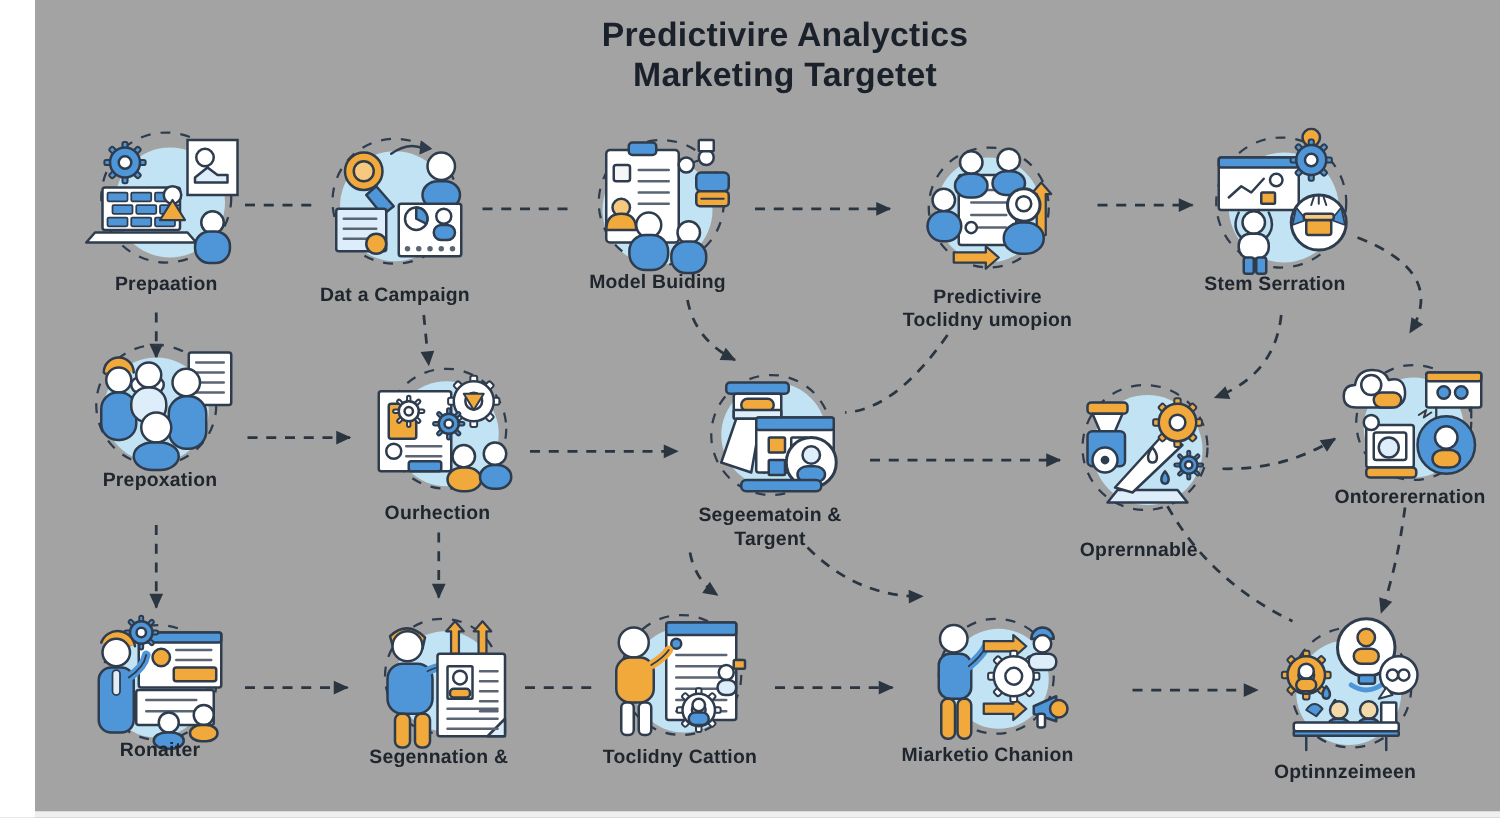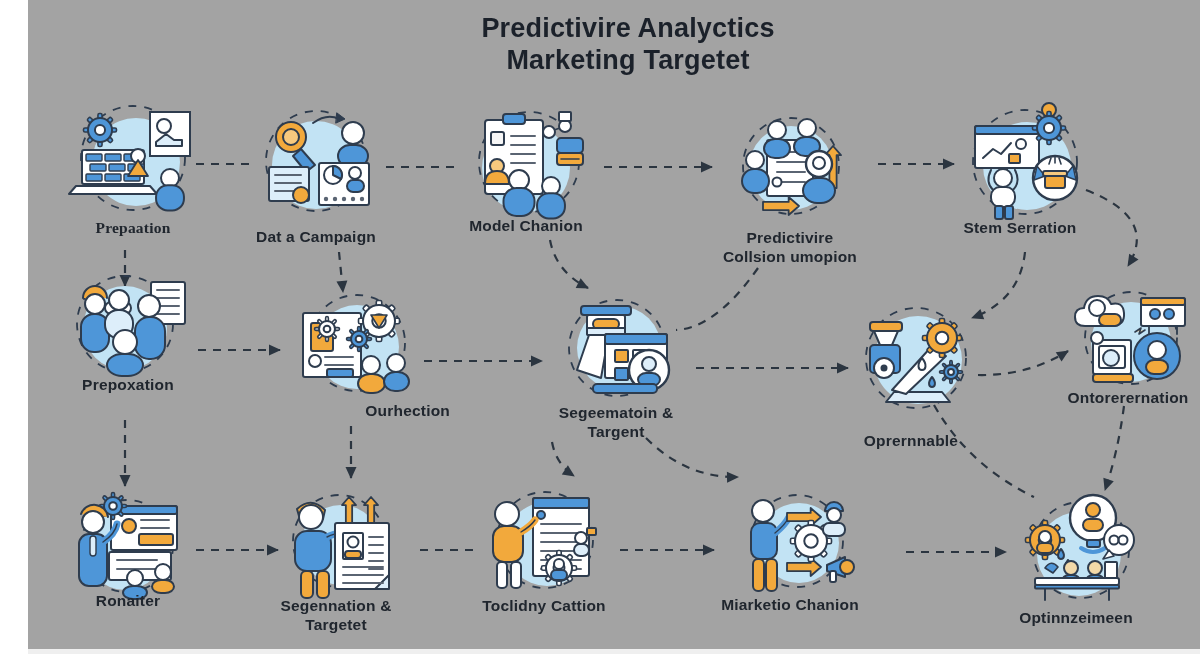--- a/index.html
+++ b/index.html
@@ -94,21 +94,21 @@
           <rect x="70" y="66" width="16" height="7" rx="1" fill="#4e96d8" stroke="#2e3c4e" stroke-width="1.4"></rect>
           <rect x="28" y="76" width="16" height="7" rx="1" fill="#4e96d8" stroke="#2e3c4e" stroke-width="1.4"></rect>
           <rect x="47" y="76" width="16" height="7" rx="1" fill="#4e96d8" stroke="#2e3c4e" stroke-width="1.4"></rect>
           <rect x="66" y="76" width="16" height="7" rx="1" fill="#4e96d8" stroke="#2e3c4e" stroke-width="1.4"></rect>
           <path d="M18,88 h74 l7,8 h-88 Z" fill="#fff" stroke="#2e3c4e" stroke-width="2" stroke-linecap="round" stroke-linejoin="round"></path>
           <circle cx="80" cy="58" r="7" fill="#fff" stroke="#2e3c4e" stroke-width="2"></circle>
           <path d="M70,78 h20 l-10,-16 Z" fill="#f2a93c" stroke="#2e3c4e" stroke-width="1.8" stroke-linecap="round" stroke-linejoin="round"></path>
           <circle cx="112" cy="80" r="9" fill="#fff" stroke="#2e3c4e" stroke-width="2"></circle>
           <rect x="98.05" y="87.2" width="27.900000000000002" height="25.2" rx="11.625000000000002" fill="#4e96d8" stroke="#2e3c4e" stroke-width="2"></rect>
         </svg>
-        <div class="label" style="top: 120px; font-family: Liberation Serif, serif;">
+        <div class="label" style="top: 120px;">
           <div>Prepaation</div>
         </div>
       </div>
       <div class="node" style="left: 188px; top: 103px; height: 10px;">
         <svg class="icon" width="150" height="120" viewBox="0 0 150 120">
           <circle cx="75" cy="62" r="44" fill="#c2e3f4" stroke="none" stroke-width="0"></circle>
           <circle cx="75" cy="58" r="50" fill="none" stroke="#2e3c4e" stroke-width="1.8" stroke-dasharray="8 8"></circle>
           <circle cx="50" cy="34" r="15" fill="#f2a93c" stroke="#2e3c4e" stroke-width="2"></circle>
           <circle cx="50" cy="34" r="8" fill="#f7c97e" stroke="#2e3c4e" stroke-width="2"></circle>
           <path d="M60,46 l14,16 l-9,7 l-13,-16 Z" fill="#4e96d8" stroke="#2e3c4e" stroke-width="2" stroke-linecap="round" stroke-linejoin="round"></path>
@@ -150,21 +150,21 @@
           <rect x="108" y="10" width="12" height="9" rx="1" fill="#fff" stroke="#2e3c4e" stroke-width="2"></rect>
           <rect x="106" y="36" width="26" height="15" rx="4" fill="#4e96d8" stroke="#2e3c4e" stroke-width="2"></rect>
           <rect x="106" y="51" width="26" height="12" rx="3" fill="#f2a93c" stroke="#2e3c4e" stroke-width="2"></rect>
           <path d="M110,57 h18" fill="none" stroke="#2e3c4e" stroke-width="1.6" stroke-linecap="round" stroke-linejoin="round"></path>
           <circle cx="68" cy="78" r="10" fill="#fff" stroke="#2e3c4e" stroke-width="2"></circle>
           <rect x="52.5" y="86" width="31" height="28" rx="12.916666666666668" fill="#4e96d8" stroke="#2e3c4e" stroke-width="2"></rect>
           <circle cx="100" cy="84" r="9" fill="#fff" stroke="#2e3c4e" stroke-width="2"></circle>
           <rect x="86.05" y="91.2" width="27.900000000000002" height="25.2" rx="11.625000000000002" fill="#4e96d8" stroke="#2e3c4e" stroke-width="2"></rect>
         </svg>
         <div class="label" style="top: 114px;">
-          <div>Model Chanion</div>
+          <div>Model Buiding</div>
         </div>
       </div>
       <div class="node" style="left: 662px; top: 108px; height: 10px;">
         <svg class="icon" width="150" height="120" viewBox="0 0 150 120">
           <circle cx="76" cy="60" r="42" fill="#c2e3f4" stroke="none" stroke-width="0"></circle>
           <circle cx="76" cy="58" r="48" fill="none" stroke="#2e3c4e" stroke-width="1.8" stroke-dasharray="8 8"></circle>
           <rect x="52" y="32" width="46" height="56" rx="2" fill="#fff" stroke="#2e3c4e" stroke-width="2"></rect>
           <path d="M62 44 h28 M62 54 h28 M62 64 h28 M62 74 h28 " fill="none" stroke="#5a6472" stroke-width="2" stroke-linecap="round" stroke-linejoin="round"></path>
           <circle cx="62" cy="74" r="4.5" fill="#fff" stroke="#2e3c4e" stroke-width="2"></circle>
           <path d="M118 38 L126 47.2 H121.6 V80 H114.4 V47.2 L110 47.2 Z" fill="#f2a93c" stroke="#2e3c4e" stroke-width="1.8" stroke-linecap="round" stroke-linejoin="round"></path>
@@ -174,21 +174,21 @@
           <rect x="49" y="31" width="26" height="19" rx="11" fill="#4e96d8" stroke="#2e3c4e" stroke-width="2"></rect>
           <circle cx="92" cy="20" r="9" fill="#fff" stroke="#2e3c4e" stroke-width="2"></circle>
           <rect x="79" y="29" width="26" height="19" rx="11" fill="#4e96d8" stroke="#2e3c4e" stroke-width="2"></rect>
           <circle cx="104" cy="56" r="13" fill="#fff" stroke="#2e3c4e" stroke-width="2.4"></circle>
           <circle cx="104" cy="55" r="6" fill="#fff" stroke="#2e3c4e" stroke-width="2"></circle>
           <rect x="88" y="70" width="32" height="25" rx="14" fill="#4e96d8" stroke="#2e3c4e" stroke-width="2"></rect>
           <path d="M48 93.95 H73.65 V89 L84 98 L73.65 107 V102.05 H48 Z" fill="#f2a93c" stroke="#2e3c4e" stroke-width="1.8" stroke-linecap="round" stroke-linejoin="round"></path>
         </svg>
         <div class="label" style="top: 120px;">
           <div>Predictivire</div>
-          <div>Collsion umopion</div>
+          <div>Toclidny umopion</div>
         </div>
       </div>
       <div class="node" style="left: 892px; top: 102px; height: 10px;">
         <svg class="icon" width="150" height="120" viewBox="0 0 150 120">
           <circle cx="82" cy="64" r="44" fill="#c2e3f4" stroke="none" stroke-width="0"></circle>
           <circle cx="80" cy="60" r="52" fill="none" stroke="#2e3c4e" stroke-width="1.8" stroke-dasharray="8 8"></circle>
           <rect x="30" y="24" width="64" height="42" rx="2" fill="#fff" stroke="#2e3c4e" stroke-width="2"></rect>
           <rect x="30" y="24" width="64" height="8" rx="2" fill="#4e96d8" stroke="#2e3c4e" stroke-width="2"></rect>
           <path d="M38,56 l10,-9 l8,5 l10,-11" fill="none" stroke="#2e3c4e" stroke-width="2" stroke-linecap="round" stroke-linejoin="round"></path>
           <rect x="64" y="52" width="11" height="9" rx="1" fill="#f2a93c" stroke="#2e3c4e" stroke-width="2"></rect>
@@ -282,21 +282,21 @@
           <rect x="82.64" y="41.5" width="2.72" height="6.5" rx="1.5" fill="#4e96d8" stroke="#2e3c4e" stroke-width="1.6" transform="rotate(225 84 54)"></rect>
           <rect x="82.64" y="41.5" width="2.72" height="6.5" rx="1.5" fill="#4e96d8" stroke="#2e3c4e" stroke-width="1.6" transform="rotate(270 84 54)"></rect>
           <rect x="82.64" y="41.5" width="2.72" height="6.5" rx="1.5" fill="#4e96d8" stroke="#2e3c4e" stroke-width="1.6" transform="rotate(315 84 54)"></rect>
           <circle cx="84" cy="54" r="8" fill="#4e96d8" stroke="#2e3c4e" stroke-width="2"></circle>
           <circle cx="84" cy="54" r="3.36" fill="#fff" stroke="#2e3c4e" stroke-width="2"></circle>
           <circle cx="96" cy="80" r="9" fill="#fff" stroke="#2e3c4e" stroke-width="2"></circle>
           <rect x="83" y="89" width="27" height="19" rx="12" fill="#f2a93c" stroke="#2e3c4e" stroke-width="2"></rect>
           <circle cx="121" cy="78" r="9" fill="#fff" stroke="#2e3c4e" stroke-width="2"></circle>
           <rect x="109" y="87" width="25" height="19" rx="11" fill="#4e96d8" stroke="#2e3c4e" stroke-width="2"></rect>
         </svg>
-        <div class="label" style="top: 116px; text-align: right;">
+        <div class="label" style="top: 116px;">
           <div>Ourhection</div>
         </div>
       </div>
       <div class="node" style="left: 488px; top: 292px; height: 10px;">
         <svg class="icon" width="150" height="120" viewBox="0 0 150 120">
           <circle cx="78" cy="56" r="42" fill="#c2e3f4" stroke="none" stroke-width="0"></circle>
           <circle cx="76" cy="56" r="48" fill="none" stroke="#2e3c4e" stroke-width="1.8" stroke-dasharray="8 8"></circle>
           <rect x="40" y="14" width="50" height="9" rx="3" fill="#4e96d8" stroke="#2e3c4e" stroke-width="2"></rect>
           <rect x="46" y="23" width="38" height="20" rx="2" fill="#fff" stroke="#2e3c4e" stroke-width="2"></rect>
           <rect x="52" y="27" width="26" height="10" rx="5" fill="#f2a93c" stroke="#2e3c4e" stroke-width="2"></rect>
@@ -410,21 +410,21 @@
           <path d="M50,54 Q62,46 64,36" fill="none" stroke="#2e3c4e" stroke-width="1.4" stroke-linecap="round" stroke-linejoin="round"></path>
           <circle cx="82" cy="90" r="8" fill="#fff" stroke="#2e3c4e" stroke-width="2"></circle>
           <rect x="70" y="98" width="24" height="13" rx="10" fill="#4e96d8" stroke="#2e3c4e" stroke-width="2"></rect>
           <circle cx="110" cy="84" r="8" fill="#fff" stroke="#2e3c4e" stroke-width="2"></circle>
           <rect x="99" y="92" width="22" height="13" rx="9" fill="#f2a93c" stroke="#2e3c4e" stroke-width="2"></rect>
         </svg>
         <div class="label" style="top: 103px;">
           <div>Ronaiter</div>
         </div>
       </div>
-      <div class="node" style="left: 208px; top: 485px; height: 10px;">
+      <div class="node" style="left: 223px; top: 485px; height: 10px;">
         <svg class="icon" width="150" height="120" viewBox="0 0 150 120">
           <circle cx="80" cy="60" r="40" fill="#c2e3f4" stroke="none" stroke-width="0"></circle>
           <circle cx="78" cy="56" r="46" fill="none" stroke="#2e3c4e" stroke-width="1.8" stroke-dasharray="8 8"></circle>
           <path d="M88 12 L95 20.049999999999997 H91.15 V38 H84.85 V20.049999999999997 L81 20.049999999999997 Z" fill="#f2a93c" stroke="#2e3c4e" stroke-width="1.8" stroke-linecap="round" stroke-linejoin="round"></path>
           <path d="M110 12 L117 20.049999999999997 H113.15 V38 H106.85 V20.049999999999997 L103 20.049999999999997 Z" fill="#f2a93c" stroke="#2e3c4e" stroke-width="1.8" stroke-linecap="round" stroke-linejoin="round"></path>
           <path d="M36,24 q14,-13 28,1 l-2,9 q-12,-9 -24,-3 Z" fill="#f2a93c" stroke="#2e3c4e" stroke-width="2" stroke-linecap="round" stroke-linejoin="round"></path>
           <circle cx="50" cy="32" r="12" fill="#fff" stroke="#2e3c4e" stroke-width="2"></circle>
           <rect x="34" y="46" width="36" height="40" rx="12" fill="#4e96d8" stroke="#2e3c4e" stroke-width="2"></rect>
           <rect x="40" y="86" width="12" height="27" rx="5" fill="#f2a93c" stroke="#2e3c4e" stroke-width="2"></rect>
           <rect x="56" y="86" width="12" height="27" rx="5" fill="#f2a93c" stroke="#2e3c4e" stroke-width="2"></rect>
@@ -433,21 +433,20 @@
           <rect x="74" y="38" width="54" height="66" rx="2" fill="#fff" stroke="#2e3c4e" stroke-width="2"></rect>
           <path d="M114,104 l14,-14 v14 Z" fill="#ddeefa" stroke="#2e3c4e" stroke-width="2" stroke-linecap="round" stroke-linejoin="round"></path>
           <rect x="82" y="48" width="20" height="26" rx="1" fill="#fff" stroke="#2e3c4e" stroke-width="2"></rect>
           <circle cx="92" cy="57" r="5.5" fill="#fff" stroke="#2e3c4e" stroke-width="2"></circle>
           <rect x="84" y="66" width="16" height="7" rx="3" fill="#f2a93c" stroke="#2e3c4e" stroke-width="2"></rect>
           <path d="M108 52 h14 M108 60 h14 M108 68 h14 M108 76 h14 M108 84 h14 " fill="none" stroke="#5a6472" stroke-width="2" stroke-linecap="round" stroke-linejoin="round"></path>
           <path d="M82 82 h40 M82 90 h40 M82 98 h40 " fill="none" stroke="#5a6472" stroke-width="2" stroke-linecap="round" stroke-linejoin="round"></path>
         </svg>
         <div class="label" style="top: 111px;">
           <div>Segennation &amp;</div>
-          <div>Targetet</div>
         </div>
       </div>
       <div class="node" style="left: 416px; top: 482px; height: 10px;">
         <svg class="icon" width="150" height="120" viewBox="0 0 150 120">
           <circle cx="78" cy="62" r="42" fill="#c2e3f4" stroke="none" stroke-width="0"></circle>
           <circle cx="76" cy="58" r="48" fill="none" stroke="#2e3c4e" stroke-width="1.8" stroke-dasharray="8 8"></circle>
           <rect x="64" y="16" width="56" height="78" rx="2" fill="#fff" stroke="#2e3c4e" stroke-width="2"></rect>
           <rect x="64" y="16" width="56" height="10" rx="2" fill="#4e96d8" stroke="#2e3c4e" stroke-width="2"></rect>
           <circle cx="72" cy="33" r="4" fill="#4e96d8" stroke="#2e3c4e" stroke-width="2"></circle>
           <path d="M72 42 h40 M72 51 h40 M72 60 h40 M72 69 h40 M72 78 h40 M72 87 h40 " fill="none" stroke="#5a6472" stroke-width="2" stroke-linecap="round" stroke-linejoin="round"></path>

